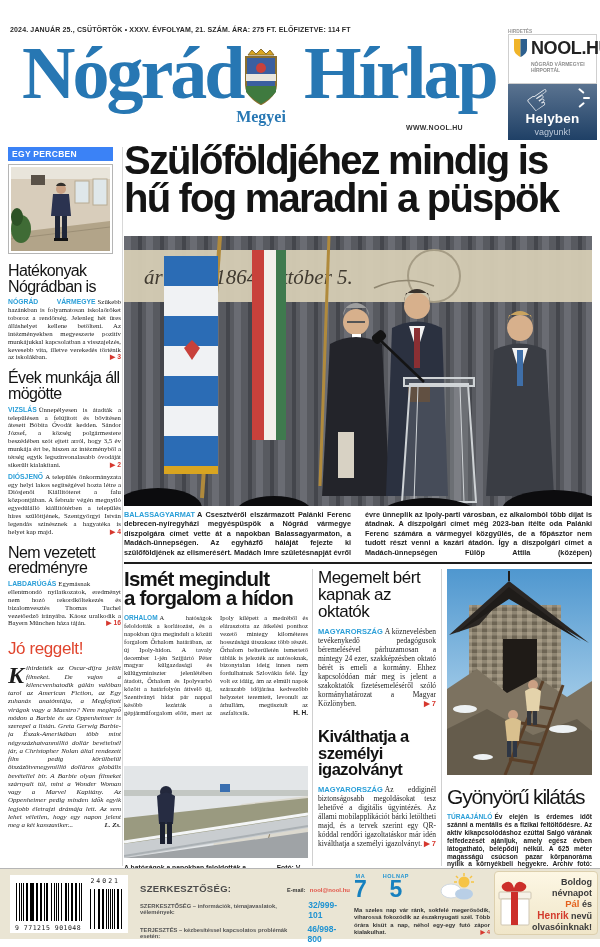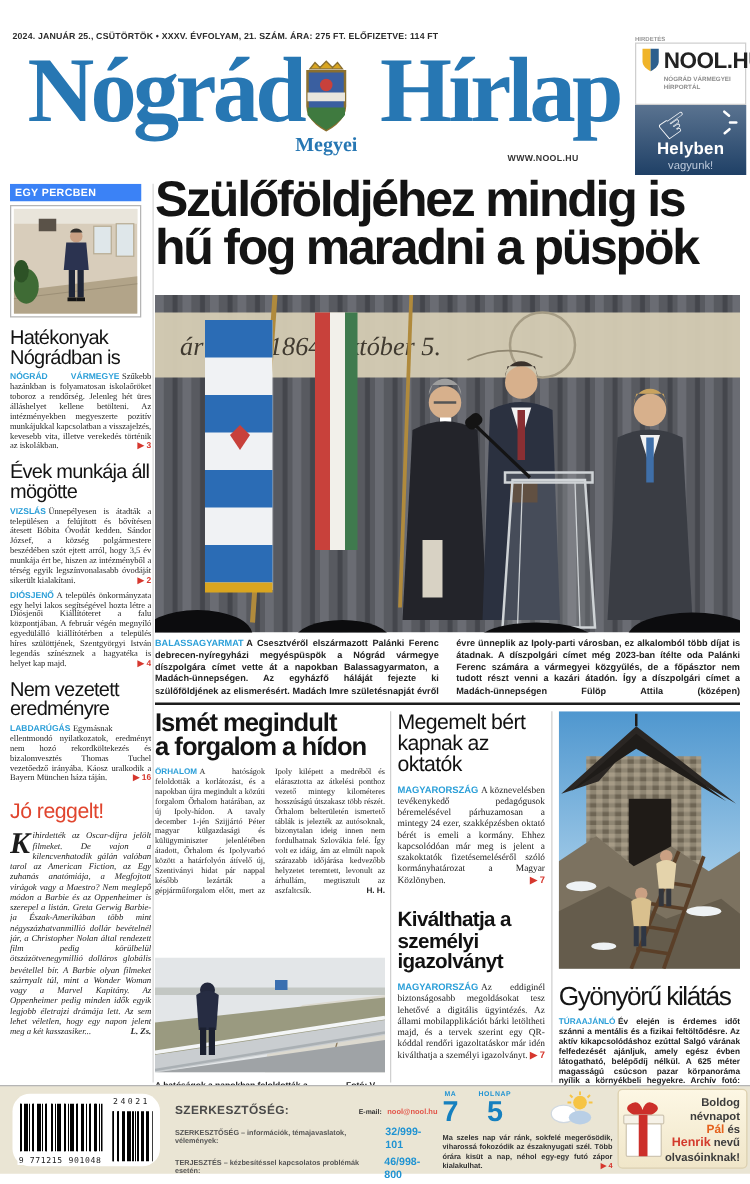--- a/index.html
+++ b/index.html
@@ -64,21 +64,21 @@
                font-family:"Liberation Serif",serif;font-size:6.5px;line-height:1.22;text-align:justify;}
   #bridge-photo{margin-top:4px;}
   #bridge-cap{display:flex;justify-content:space-between;font-size:6.8px;font-weight:700;margin-top:2px;color:#222;}
   .mid-title-light{font-size:17px;font-weight:400;line-height:1.0;letter-spacing:-.5px;color:#111;}
   .mid-title-bold{font-size:16.5px;font-weight:700;line-height:1.0;letter-spacing:-.5px;color:#111;margin-top:20px;}
   .mid-body{margin-top:7px;font-family:"Liberation Serif",serif;font-size:7.5px;line-height:1.2;text-align:justify;}
   #lookout-title{margin-top:6px;font-size:21px;font-weight:400;letter-spacing:-1.2px;color:#161616;}
   #lookout-body{margin-top:4px;font-size:6.6px;font-weight:700;line-height:1.2;text-align:justify;color:#222;}
   
   #footer{left:0;top:868px;width:600px;height:70px;background:#eae5d4;border-top:1px solid #b5b5b5;}
-  #barcode-box{position:absolute;left:10px;top:6px;width:118px;height:58px;background:#fff;border-radius:14px;}
+  #barcode-box{position:absolute;left:10px;top:6px;width:118px;height:58px;background:#fff;}
   #barcode-main{position:absolute;left:6px;top:8px;width:66px;height:38px;
      background:repeating-linear-gradient(90deg,#000 0 1.5px,transparent 1.5px 5px),
                 repeating-linear-gradient(90deg,#000 0 1px,#fff 1px 3.5px);}
   #barcode-addon{position:absolute;left:80px;top:14px;width:32px;height:40px;
      background:repeating-linear-gradient(90deg,#000 0 1px,transparent 1px 4.5px),
                 repeating-linear-gradient(90deg,#000 0 1.5px,#fff 1.5px 4px);}
   #barcode-ean{position:absolute;left:4px;bottom:1px;font-family:"DejaVu Sans Mono",monospace;
                font-size:6.5px;background:#fff;padding:0 1px;letter-spacing:.5px;margin-top:32px;}
   #barcode-issue{position:absolute;right:8px;top:2px;font-family:"DejaVu Sans Mono",monospace;
                  font-size:6.5px;letter-spacing:2px;}

